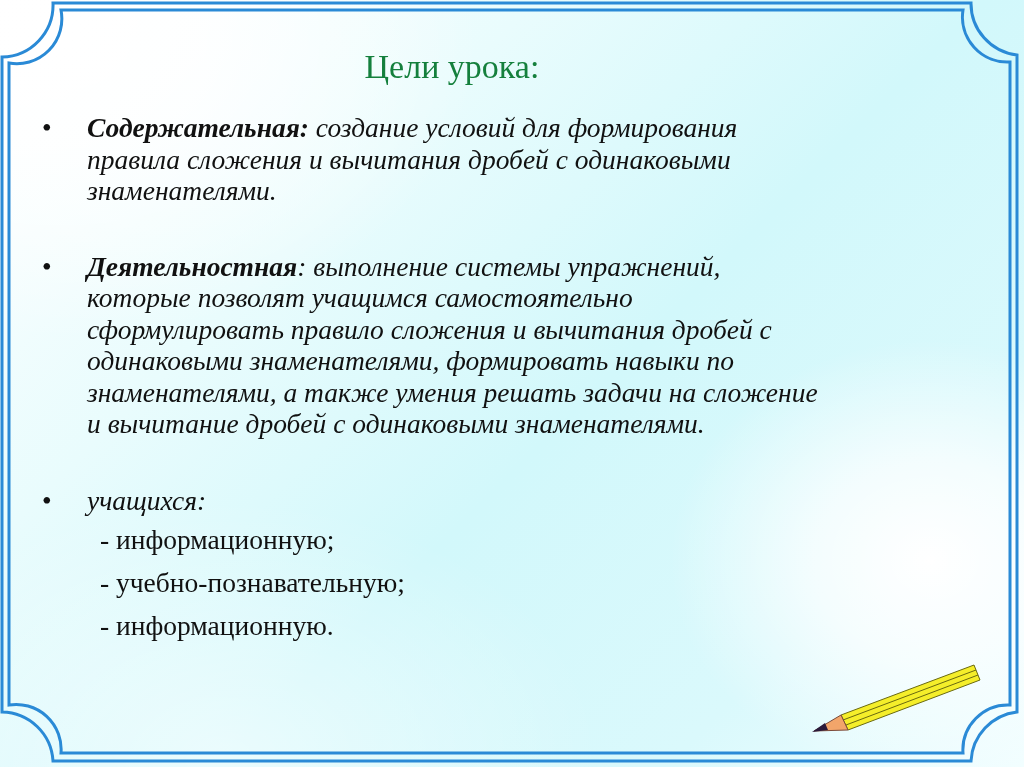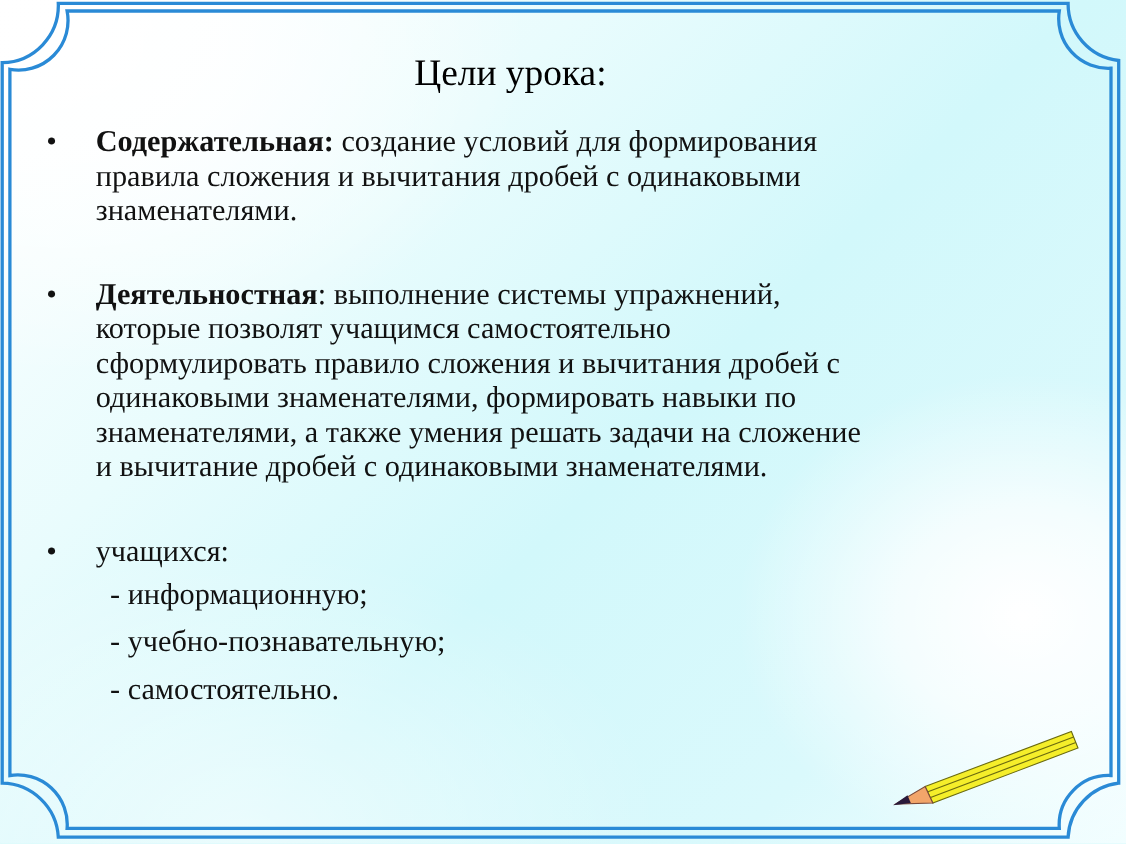--- a/index.html
+++ b/index.html
@@ -23,26 +23,26 @@
         radial-gradient(ellipse 380px 260px at 220px 760px, rgba(255,255,255,0.55) 0%, rgba(255,255,255,0) 100%),
         linear-gradient(135deg, #ffffff 0%, #e9fcfd 30%, #d2f8fb 55%, #daf9fc 80%, #f2feff 100%);
     }
     .frame {
       position: absolute;
       left: 0; top: 0;
       width: 1024px; height: 767px;
     }
     .title {
       position: absolute;
-      left: 12px;
+      left: 0;
       width: 904px;
       top: 48px;
       text-align: center;
       font-size: 34px;
-      color: #000000;
+      color: #15803d;
     }
     .content {
       position: absolute;
       left: 40px;
       top: 112px;
       width: 940px;
       font-size: 27.5px;
       line-height: 31.5px;
       color: #111111;
     }
@@ -55,21 +55,21 @@
       left: 2px;
       top: 0;
     }
     .b2 { margin-top: 44px; }
     .b3 { margin-top: 45px; }
     .sub {
       padding-left: 60px;
       line-height: 43px;
     }
     .subs { margin-top: 2px; }
-    .line { display: block; white-space: nowrap; }
+    .line { display: block; white-space: nowrap; font-style: italic; }
     b { font-weight: bold; }
     .pencil {
       position: absolute;
       left: 808px;
       top: 660px;
       width: 180px;
       height: 80px;
     }
   </style>
 </head>
@@ -106,21 +106,21 @@
   </div>
 
   <div class="bullet b3">
     <span class="bullet-dot">•</span>
     <span class="line">учащихся:</span>
   </div>
 
   <div class="subs">
     <div class="sub">- информационную;</div>
     <div class="sub">- учебно-познавательную;</div>
-    <div class="sub">- самостоятельно.</div>
+    <div class="sub">- информационную.</div>
   </div>
 </div>
 
 <svg class="pencil" viewBox="0 0 180 80" xmlns="http://www.w3.org/2000/svg">
 
   <polygon points="33,55 166,5 172,20 40,70" fill="#f5ee2a" stroke="#6a6a10" stroke-width="1"></polygon>
   <line x1="35" y1="60" x2="168" y2="10" stroke="#6a6a10" stroke-width="1"></line>
   <line x1="38" y1="65" x2="170" y2="15" stroke="#6a6a10" stroke-width="1"></line>
 
   <polygon points="33,55 40,70 6,71" fill="#f2a56a" stroke="#7a4a3a" stroke-width="1"></polygon>

